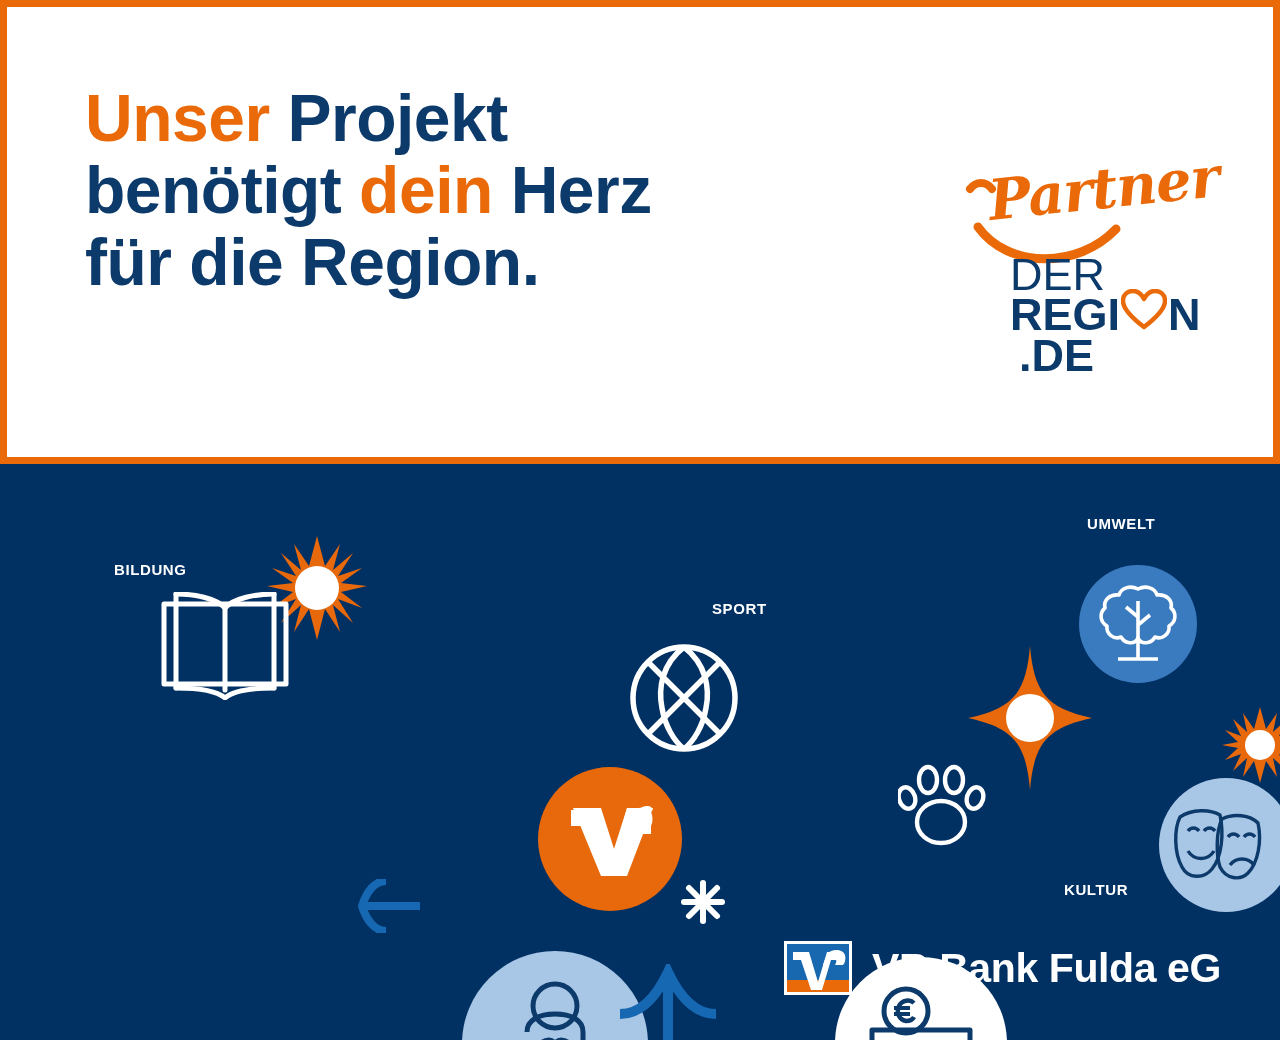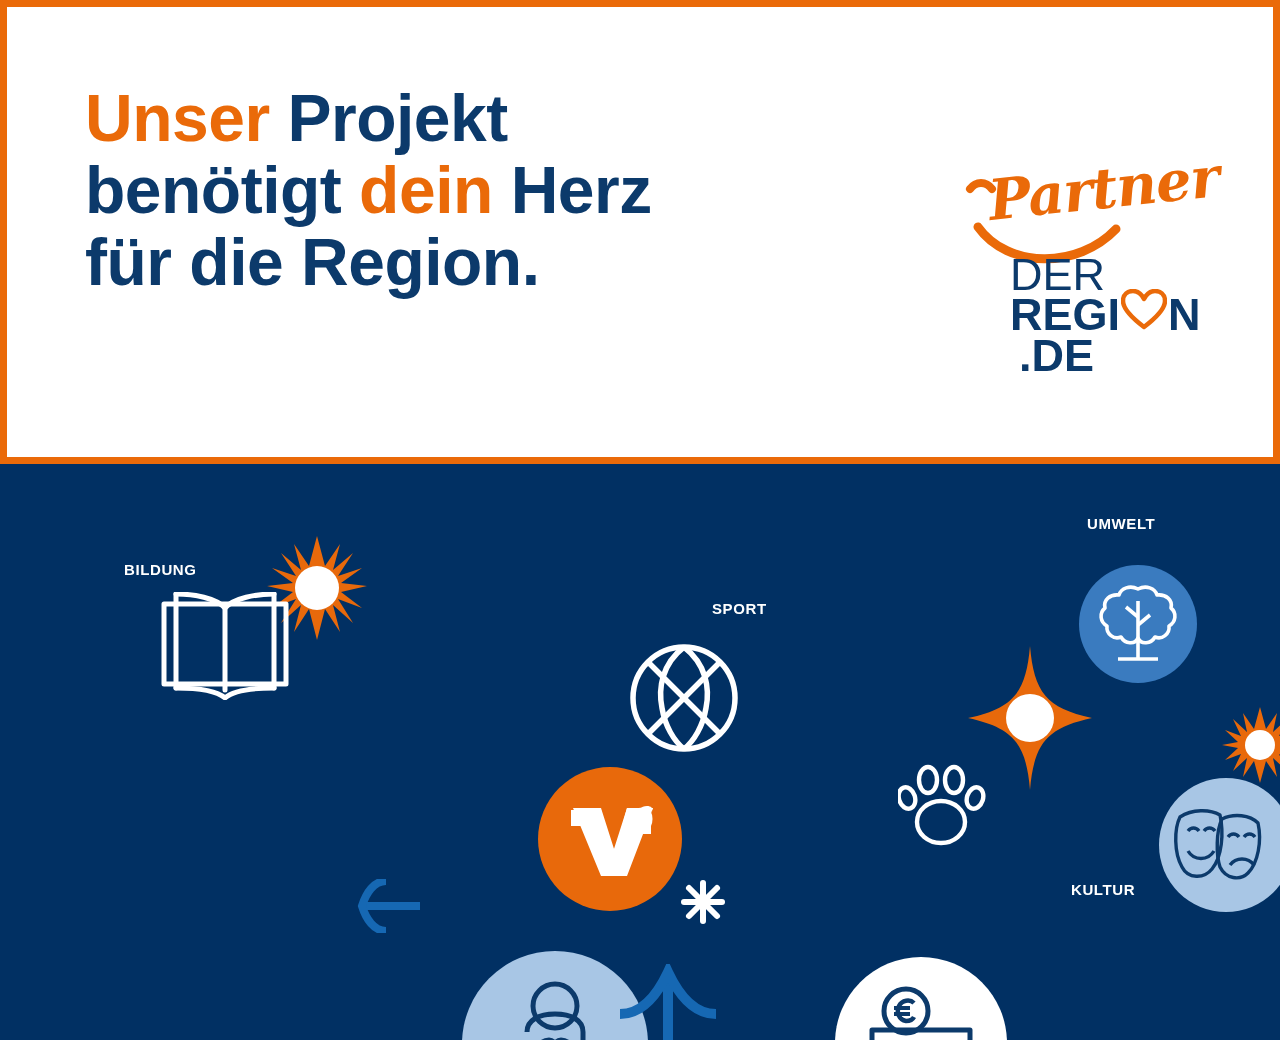--- a/index.html
+++ b/index.html
@@ -183,21 +183,21 @@
         </svg>
         <span>N</span>
       </div>
 
       <div id="logo-de">.DE</div>
     </div>
   </div>
 
   <div id="icons-section">
 
-    <div class="cat-label" style="left:124px; top:97px;">BILDUNG</div>
+    <div class="cat-label" style="left:114px; top:97px;">BILDUNG</div>
 
     <svg style="position:absolute; left:263px; top:535px; " width="0" height="0"></svg>
     <svg style="position:absolute; left:265px; top:72px;" width="104" height="104" viewBox="0 0 104 104">
       <g fill="#E8690B">
         <polygon points="52,0 60,30 75,8 68,34 88,17 73,40 97,32 76,47 102,50 76,56 97,72 73,63 88,87 68,69 75,96 60,73 52,104 44,73 29,96 36,69 16,87 31,63 7,72 28,56 2,50 28,47 7,32 31,40 16,17 36,34 29,8 44,30"></polygon>
       </g>
       <circle cx="52" cy="52" r="22" fill="#ffffff"></circle>
     </svg>
 
     <svg style="position:absolute; left:160px; top:128px;" width="130" height="108" viewBox="0 0 130 108">
@@ -295,21 +295,21 @@
       <circle cx="62" cy="72" r="24" fill="#ffffff"></circle>
     </svg>
 
     <svg style="position:absolute; left:1222px; top:243px;" width="76" height="76" viewBox="0 0 76 76">
       <g fill="#E8690B">
         <polygon points="38,0 44,22 55,6 51,25 65,12 57,29 73,23 60,35 76,38 60,41 73,53 57,47 65,64 51,51 55,70 44,54 38,76 32,54 21,70 25,51 11,64 19,47 3,53 16,41 0,38 16,35 3,23 19,29 11,12 25,25 21,6 32,22"></polygon>
       </g>
       <circle cx="38" cy="38" r="15" fill="#ffffff"></circle>
     </svg>
 
-    <div class="cat-label" style="left:1064px; top:417px;margin-left:7px;">KULTUR</div>
+    <div class="cat-label" style="left:1064px; top:417px;">KULTUR</div>
 
     <div class="circ c-lblue" style="left:1159px; top:314px; width:134px; height:134px;">
       <svg width="98" height="84" viewBox="0 0 98 84" style="margin-right:14px;">
         <g fill="none" stroke="#0C3A6B" stroke-width="3.4" stroke-linejoin="round">
           <path d="M10 14 C 22 6, 40 6, 50 12 C 54 30, 52 54, 42 66 C 34 76, 18 76, 12 64 C 4 50, 4 26, 10 14 Z"></path>
           <path d="M18 28 C 21 24, 26 24, 29 28"></path>
           <path d="M34 28 C 37 24, 42 24, 45 28"></path>
           <path d="M18 48 C 24 58, 38 58, 44 48"></path>
           <path d="M52 16 C 64 10, 80 12, 88 20 C 92 38, 88 60, 78 70 C 70 78, 56 76, 50 64 C 46 52, 46 28, 52 16 Z"></path>
           <path d="M58 34 C 61 30, 66 30, 69 34"></path>
@@ -328,15 +328,25 @@
       </g>
     </svg>
 
     <svg style="position:absolute; left:618px; top:500px;" width="100" height="80" viewBox="0 0 100 80">
       <g fill="none" stroke="#1668B3" stroke-width="10" stroke-linecap="butt">
         <path d="M50 80 L 50 8"></path>
         <path d="M2 50 C 20 50, 36 38, 50 8 C 64 38, 80 50, 98 50"></path>
       </g>
     </svg>
 
+    <div id="vr-bank-lockup" style="left:784px; top:477px;">
+      <div id="vr-mark">
+        <div id="vr-mark-stripe"></div>
+        <svg width="62" height="48" viewBox="0 0 62 48" style="position:absolute; left:0; top:0;">
+          <path fill="#ffffff" d="M6 8 L 22 8 L 31 38 L 40 8 L 56 8 L 52 16 L 44 16 L 35 46 L 24 46 L 14 16 L 6 16 Z"></path>
+          <path fill="#ffffff" d="M40 10 C 45 4, 56 5, 58 11 C 59 15, 58 19, 56 21 L 48 21 C 50 18, 50 14, 46 14 C 42 14, 41 18, 41 21 L 36 21 Z"></path>
+        </svg>
+      </div>
+      <div id="vr-bank-name">VR Bank Fulda eG</div>
+    </div>
 
   </div>
 </div>
 
 </body></html>

